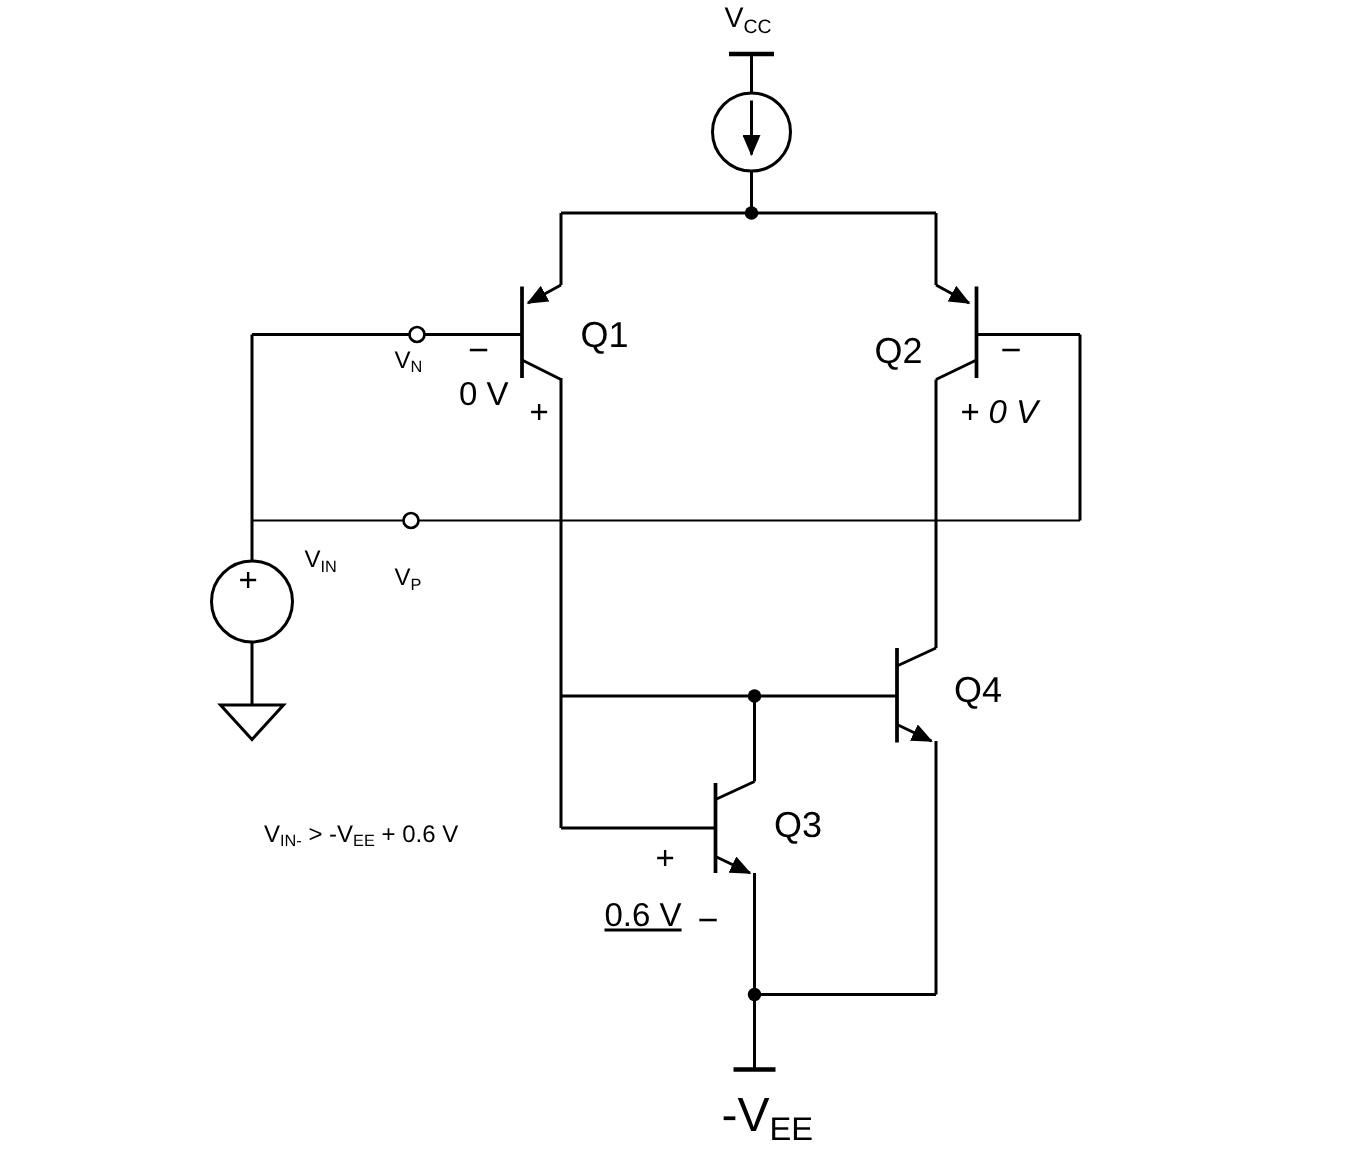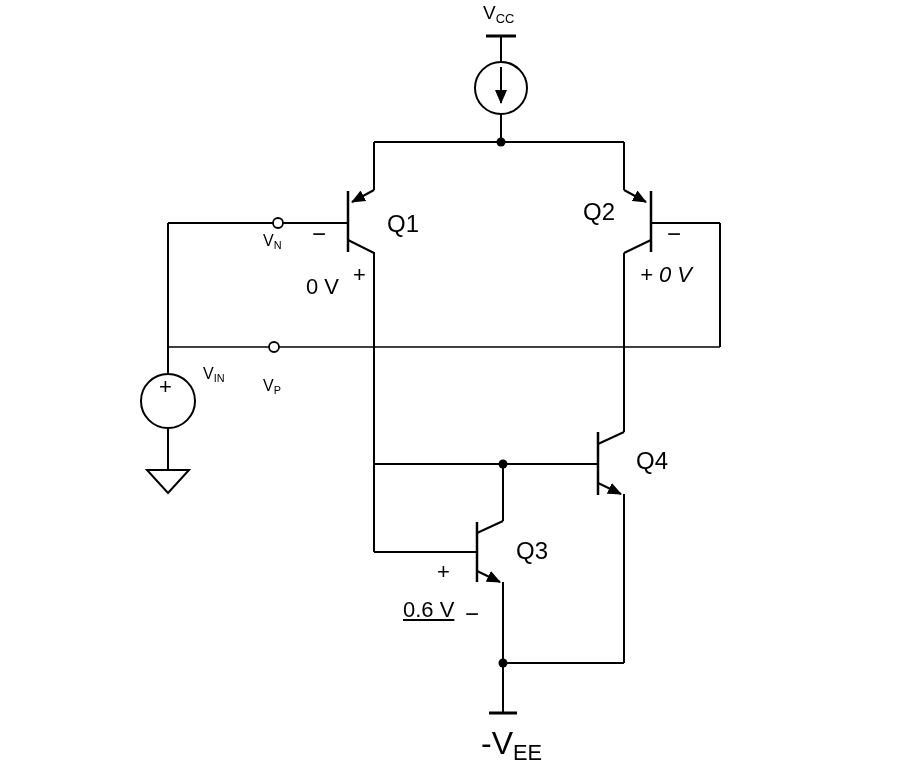--- a/index.html
+++ b/index.html
@@ -118,31 +118,32 @@
 
   <div class="lbl f-node" style="left:263px; top:233px;"><span>V</span><span class="sub">N</span></div>
 
   <div class="lbl f-node" style="left:263px; top:378px;"><span>V</span><span class="sub">P</span></div>
 
   <div class="lbl f-node" style="left:203px; top:366px;"><span>V</span><span class="sub">IN</span></div>
 
   <div class="lbl f-val" style="left:159px; top:376px;">+</div>
 
   <div class="lbl f-q" style="left:387px; top:212px;">Q1</div>
-  <div class="lbl f-q" style="left:583px; top:200px;">Q2</div>
+  <div class="lbl f-q" style="left:583px; top:223px;">Q2</div>
   <div class="lbl f-q" style="left:516px; top:539px;">Q3</div>
   <div class="lbl f-q" style="left:636px; top:449px;">Q4</div>
 
   <div class="lbl f-sign" style="left:312px; top:222px;">−</div>
-  <div class="lbl f-val" style="left:306px; top:276px;">0 V</div>
+  <div class="lbl f-val" style="left:306px; top:252px;">0 V</div>
   <div class="lbl f-val" style="left:353px; top:264px;">+</div>
 
   <div class="lbl f-sign" style="left:667px; top:222px;">−</div>
   <div class="lbl f-val" style="left:640px; top:264px;font-style:italic;">+ 0 V</div>
 
   <div class="lbl f-val" style="left:437px; top:561px;">+</div>
   <div class="lbl f-val" style="left:403px; top:599px;text-decoration:underline;">0.6 V</div>
   <div class="lbl f-sign" style="left:465px; top:602px;">−</div>
 
+  <div class="lbl f-node" style="left:176px; top:549px;"><span>V</span><span class="sub">IN-</span><span> &gt; -V</span><span class="sub">EE</span><span> + 0.6 V</span></div>
 
   <div class="lbl f-vee" style="left:481px; top:727px;"><span>-V</span><span class="sub">EE</span></div>
 
 </div>
 
 </body></html>

